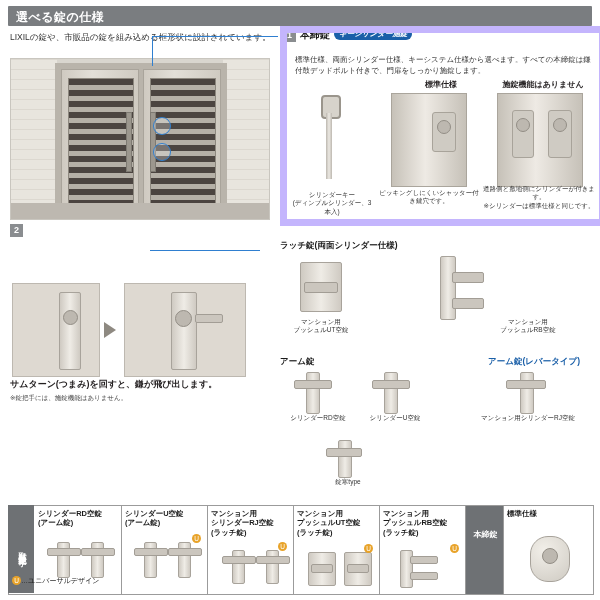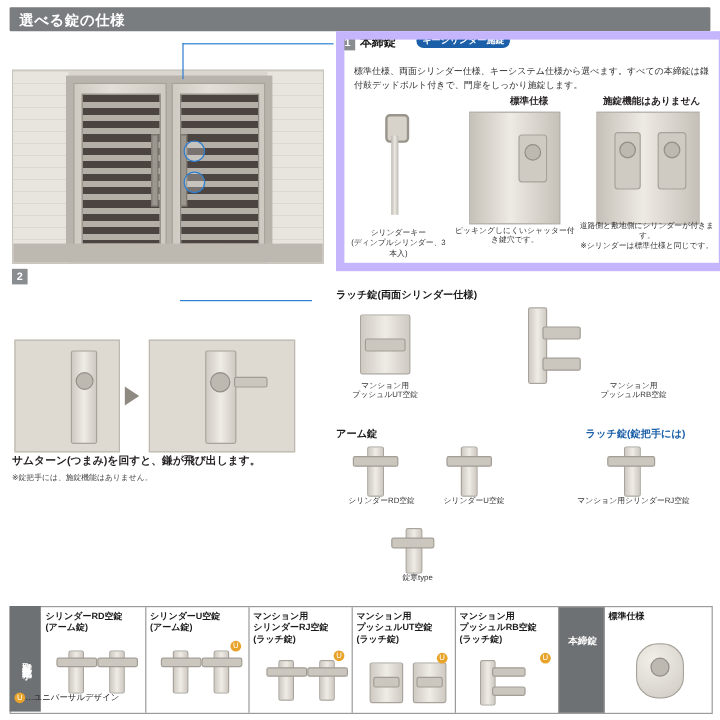--- a/index.html
+++ b/index.html
@@ -33,21 +33,21 @@
   .numbadge{
     position:absolute;width:13px;height:13px;background:#8a8d90;color:#fff;
     font-size:9px;font-weight:bold;text-align:center;line-height:13px;
   }
   .sechead{position:absolute;font-size:10px;font-weight:bold;color:#1a1a1a;}
   .sechead .sub{font-size:8px;font-weight:normal;color:#444;}
 
   
   .bluetag{
     display:inline-block;background:#1a5fa8;color:#fff;font-size:7.5px;
-    padding:1px 5px;border-radius:7px;vertical-align:2px;margin-left:17px;
+    padding:1px 5px;border-radius:7px;vertical-align:2px;margin-left:4px;font-style:italic;
   }
 
   
   .photo{
     position:absolute;left:10px;top:58px;width:258px;height:160px;
     background:#d9d6cf;border:1px solid #c9c6bf;overflow:hidden;
   }
   .wall-l{position:absolute;left:0;top:0;width:46px;height:100%;
     background:
       repeating-linear-gradient(0deg,#e8e5de 0 9px,#dcd8d0 9px 10px),
@@ -118,20 +118,21 @@
 </style>
 </head>
 <body>
 
 <div class="page">
 
   <div class="hdr">
     <span>選べる錠の仕様</span>
   </div>
 
+  <div class="lead">LIXILの錠や、市販品の錠を組み込める框形状に設計されています。</div>
 
   <div class="photo">
     <div class="wall-l"></div>
     <div class="wall-r"></div>
     <div class="frame"></div>
     <div class="doorpair">
       <div class="door">
         <div class="louvers"></div>
         <div class="handlebar" style="right:6px;top:42px;"></div>
       </div>
@@ -217,21 +218,21 @@
   <div class="prodcap" style="left:282px;top:414px;width:72px;">シリンダーRD空錠</div>
 
   <div class="plate" style="left:384px;top:372px;width:12px;height:40px;"></div>
   <div class="lever" style="left:372px;top:380px;width:36px;height:7px;border-radius:2px;"></div>
   <div class="prodcap" style="left:358px;top:414px;width:74px;">シリンダーU空錠</div>
 
   <div class="plate" style="left:338px;top:440px;width:12px;height:36px;"></div>
   <div class="lever" style="left:326px;top:448px;width:34px;height:7px;border-radius:2px;"></div>
   <div class="prodcap" style="left:316px;top:478px;width:64px;">錠寒type</div>
 
-  <div class="prodtitle" style="left:488px;top:356px;color:#1a5fa8;">ラッチ錠(錠把手には)</div>
+  <div class="prodtitle" style="left:488px;top:356px;color:#1a5fa8;">アーム錠(レバータイプ)</div>
   <div class="plate" style="left:520px;top:372px;width:12px;height:40px;"></div>
   <div class="lever" style="left:506px;top:380px;width:38px;height:7px;border-radius:2px;"></div>
   <div class="prodcap" style="left:472px;top:414px;width:112px;">マンション用シリンダーRJ空錠</div>
 
   <div class="tbl">
     <div class="tcell" style="left:26px;width:86px;">
       <div class="thead" style="white-space:pre-line;">シリンダーRD空錠
 (アーム錠)</div>
       <div class="plate" style="left:22px;top:36px;width:11px;height:34px;"></div>
       <div class="lever" style="left:12px;top:42px;width:32px;height:6px;border-radius:2px;"></div>

